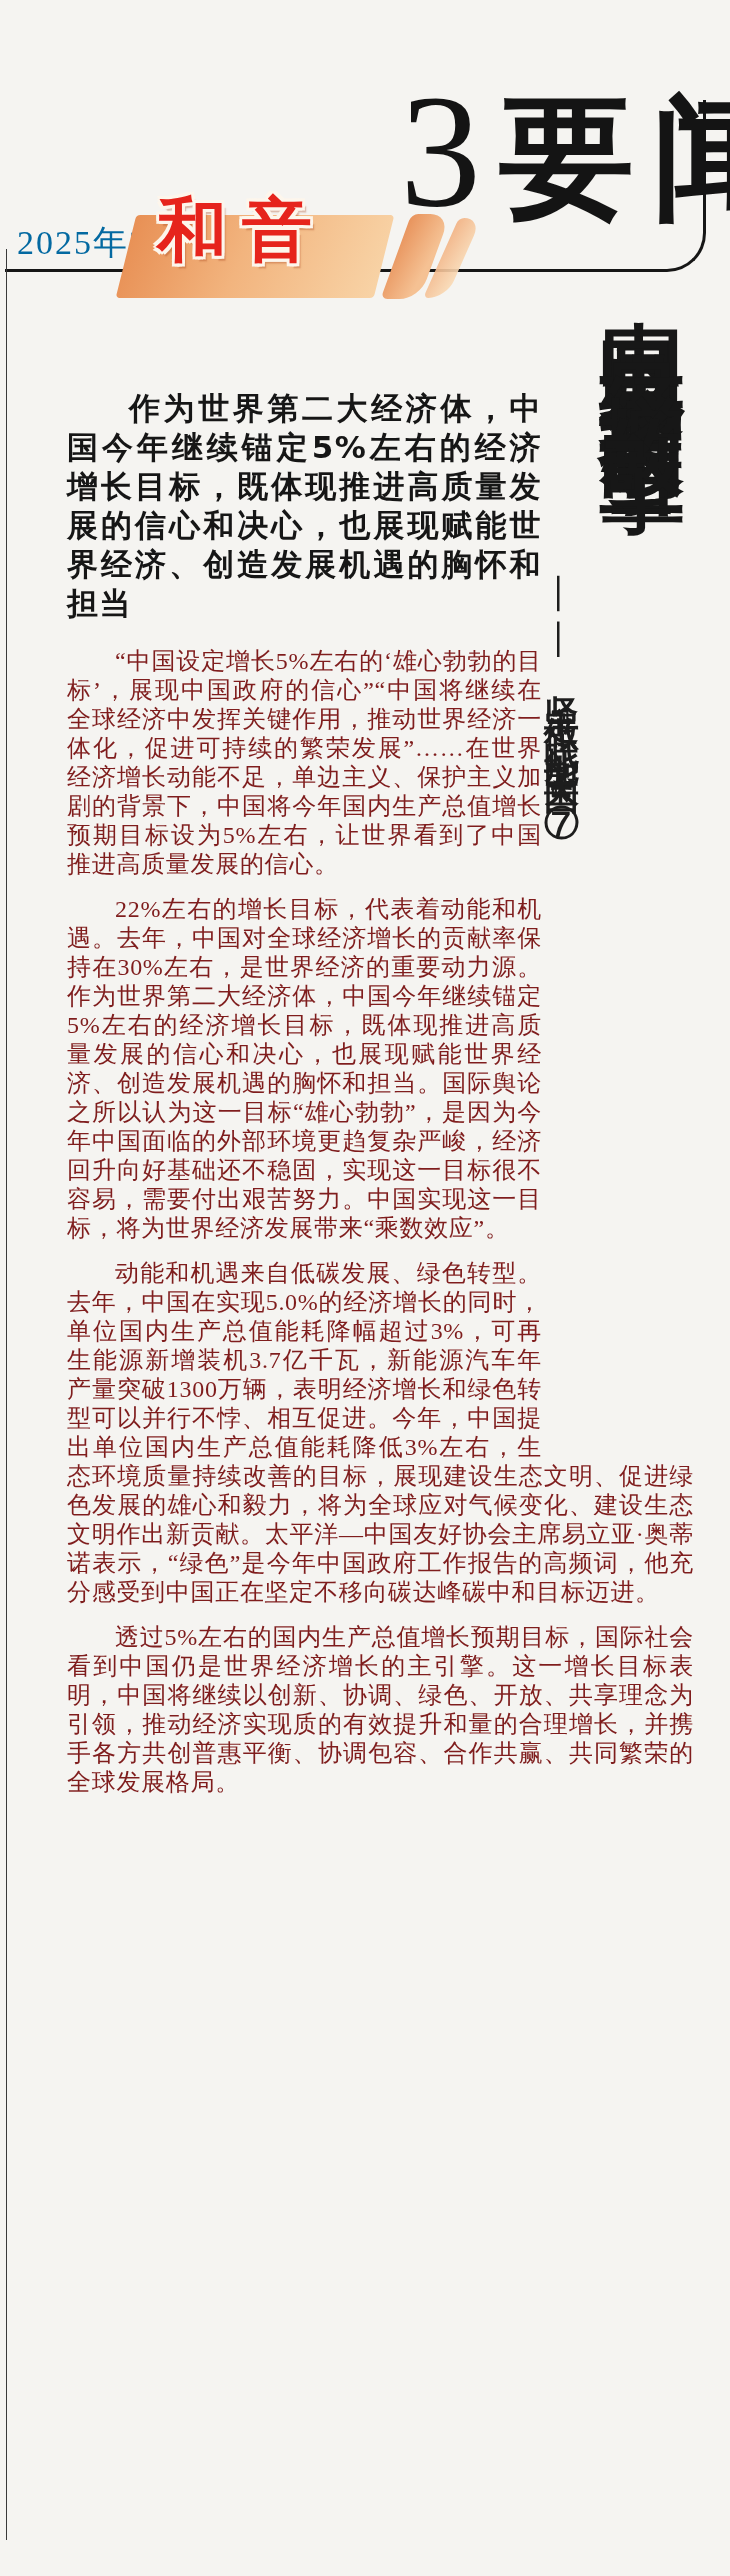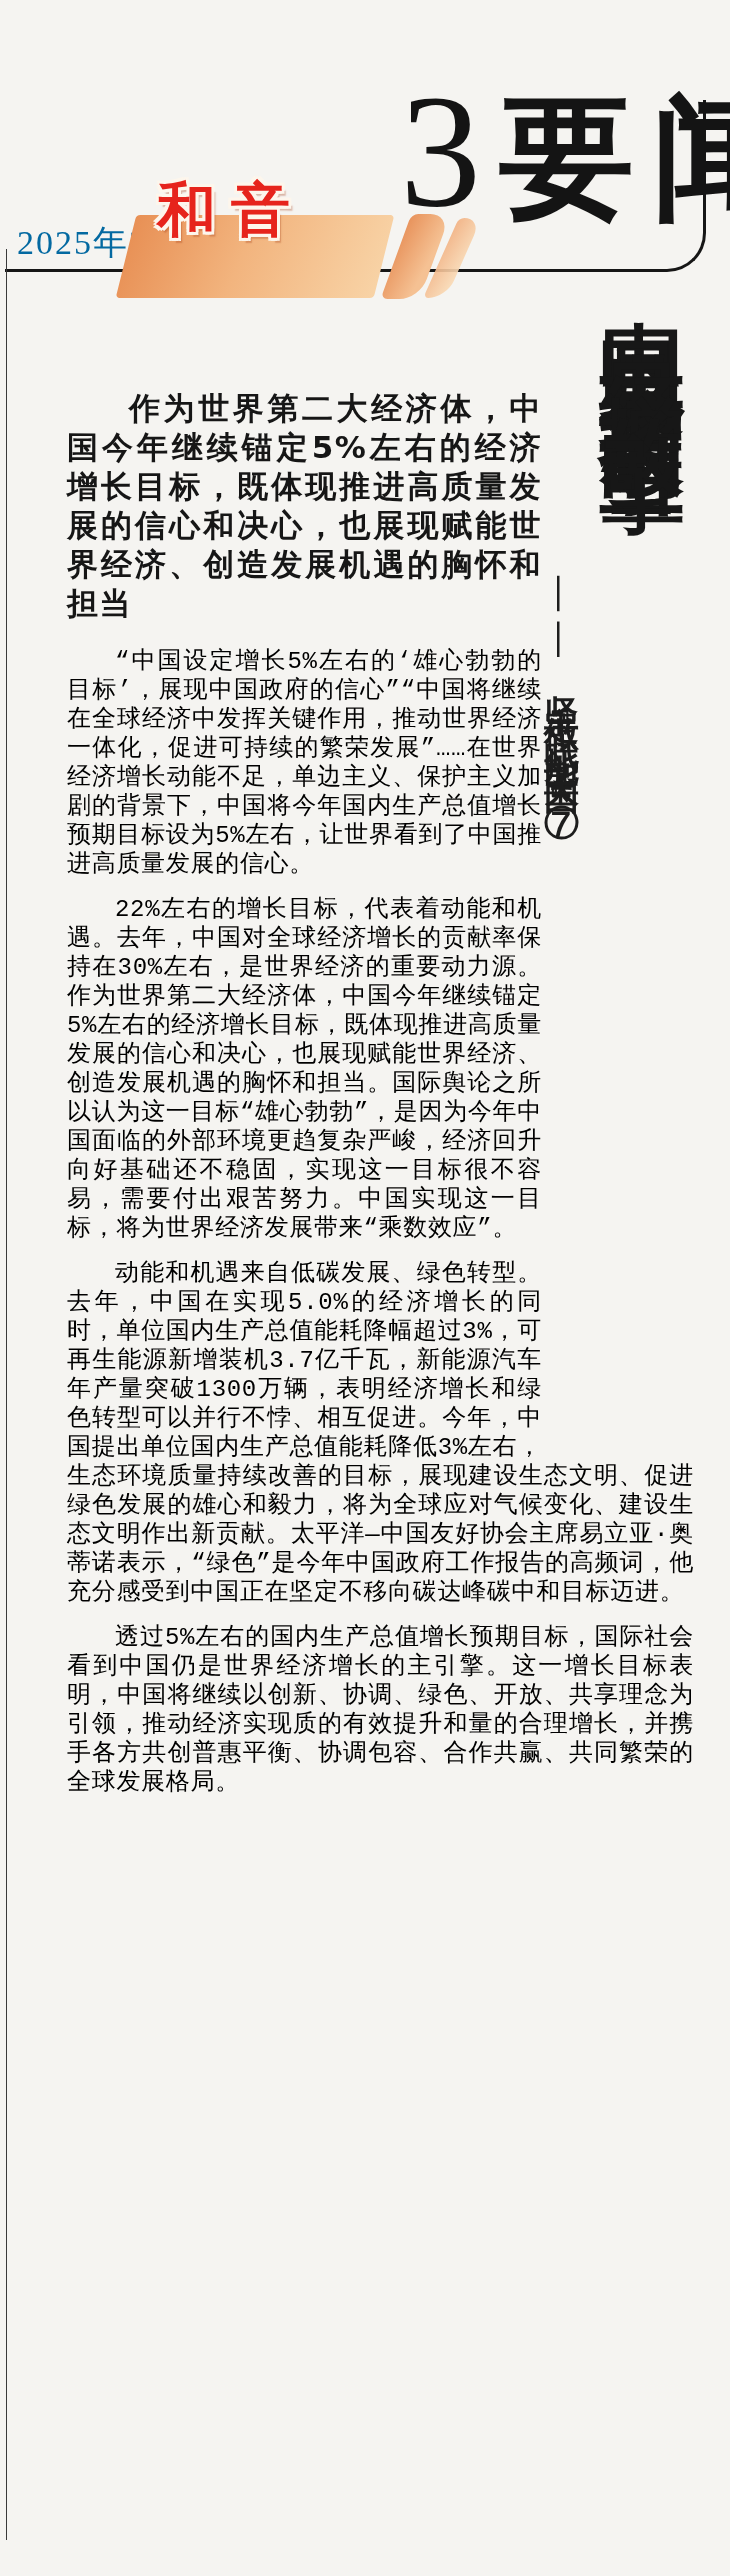--- a/index.html
+++ b/index.html
@@ -67,22 +67,22 @@
   }
   .banner-stripe-2 {
     position: absolute; left: 441px; top: 218px;
     width: 23px; height: 80px;
     transform: skewX(-24deg);
     background: linear-gradient(100deg, #f2b080 0%, #f9d9b4 90%);
     border-radius: 5.4px 17.6px 17.6px 5.4px;
     opacity: .9;
   }
   .banner-text {
-    position: absolute; left: 157px; top: 180px;
-    font-size: 59px; line-height: 1; font-weight: 900;
+    position: absolute; left: 157px; top: 195px;
+    font-size: 70px; line-height: 1; font-weight: 900;
     letter-spacing: 15px;
     font-family: "DejaVu Sans", "Liberation Sans", sans-serif;
     color: #e6241c;
     text-shadow:
       -2.7px -2.7px 0 #fdf6ec, 2.7px -2.7px 0 #fdf6ec,
       -2.7px 2.7px 0 #fdf6ec, 2.7px 2.7px 0 #fdf6ec,
       0 -2.7px 0 #fdf6ec, 0 2.7px 0 #fdf6ec,
       -2.7px 0 0 #fdf6ec, 2.7px 0 0 #fdf6ec,
       4px 4.7px 1.4px rgba(167, 63, 22, 0.35);
     white-space: nowrap;
@@ -119,26 +119,26 @@
     font-family: "DejaVu Sans", "Liberation Sans", sans-serif;
     font-weight: 700;
     font-size: 31px; line-height: 39px;
     letter-spacing: 1.4px;
     text-indent: 2em;
     text-align: justify;
     color: #161616;
     margin-bottom: 24px !important;
   }
   .body-p {
-    font-family: Liberation Mono, monospace;
+    font-family: Liberation Serif, serif;
     font-size: 24px; line-height: 29px;
     letter-spacing: 0.7px;
     text-indent: 2em;
     text-align: justify;
-    color: #000000;
+    color: #7f1d1d;
   }
 </style>
 </head>
 <body>
 
 <div class="page">
 
   <div class="header-frame"></div>
   <div class="left-rule"></div>
 

